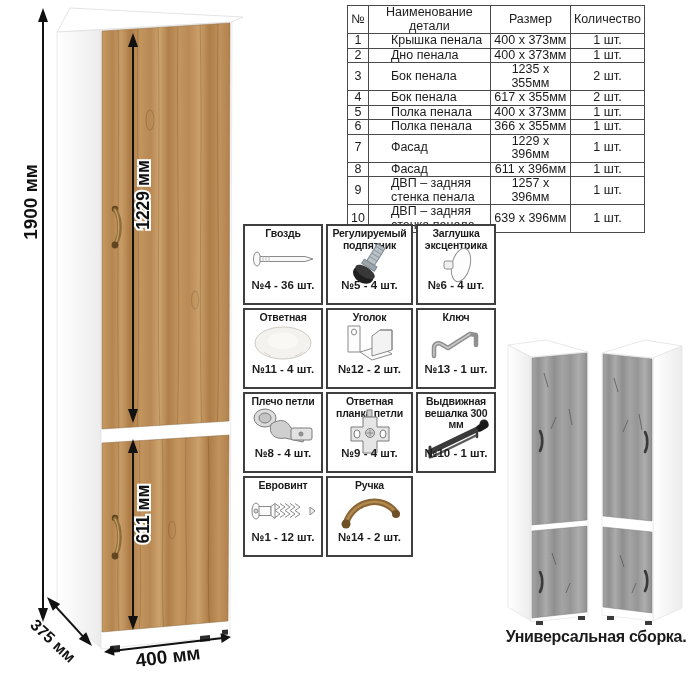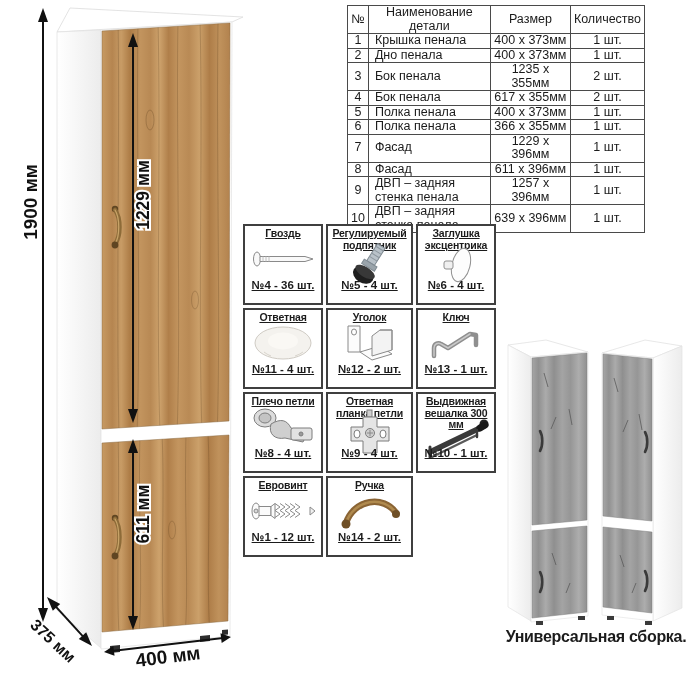--- a/index.html
+++ b/index.html
@@ -4,28 +4,28 @@
 <style>
   html,body{margin:0;padding:0;background:#fff;}
   .canvas{position:relative;width:700px;height:683px;background:#ffffff;overflow:hidden;
           font-family:"Liberation Sans",sans-serif;color:#1b1b1b;}
 
   
   .parts-table{position:absolute;left:347px;top:5px;border-collapse:collapse;
                font-size:12.5px;line-height:1.08;}
   .parts-table th,.parts-table td{border:1px solid #4a4a4a;padding:0 3px;text-align:center;
                font-weight:normal;height:13px;}
-  .parts-table td.c1{text-align:left;padding-left:6px;}
+  .parts-table td.c1{text-align:left;padding-left:22px;}
   .parts-table .w0{width:20px}.parts-table .w1{width:122px}.parts-table .w2{width:80px}.parts-table .w3{width:66px}
 
   
   .hw-grid{position:absolute;left:243px;top:224px;display:grid;
            grid-template-columns:80px 87px 80px;grid-auto-rows:81px;gap:3px;}
   .hw-cell{border:2px solid #3f3f3f;background:#fff;display:flex;flex-direction:column;
-           align-items:center;box-sizing:border-box;text-decoration:underline;}
+           align-items:center;box-sizing:border-box;}
   .hw-title{font-weight:bold;font-size:10.5px;line-height:1.1;text-align:center;
             padding:2px 1px 0;letter-spacing:-0.2px;}
   .hw-icon{flex:1;min-height:0;display:flex;align-items:center;justify-content:center;width:100%;}
   .hw-qty{font-weight:bold;font-size:11.5px;padding-bottom:12px;white-space:nowrap;}
 
   
   .assembly-caption{position:absolute;left:492px;top:628px;width:208px;text-align:center;
                     font-weight:bold;font-size:16px;letter-spacing:-0.3px;}
 
   svg{display:block;}

